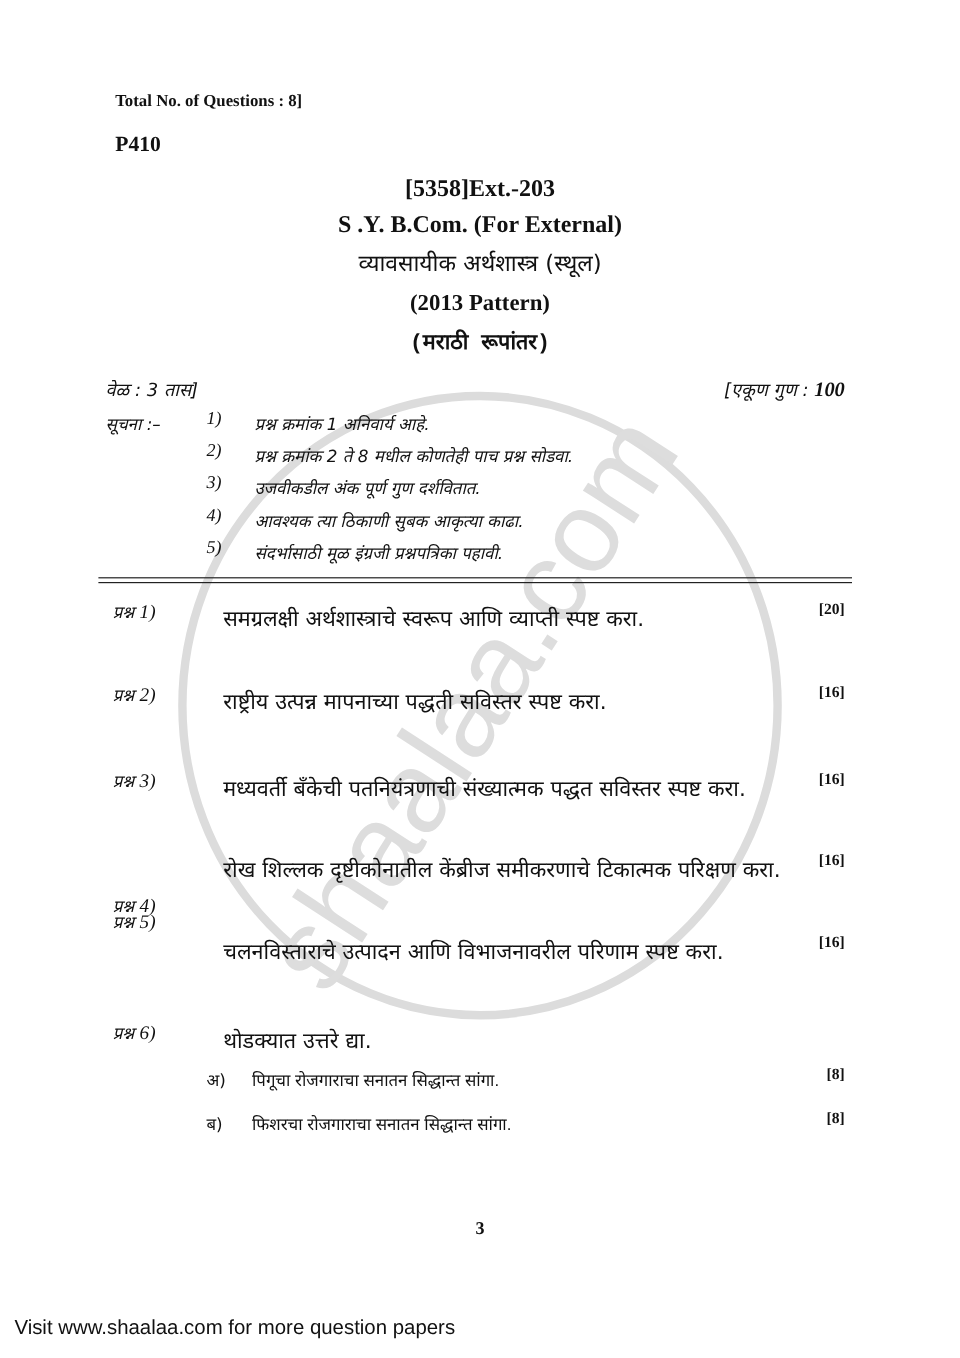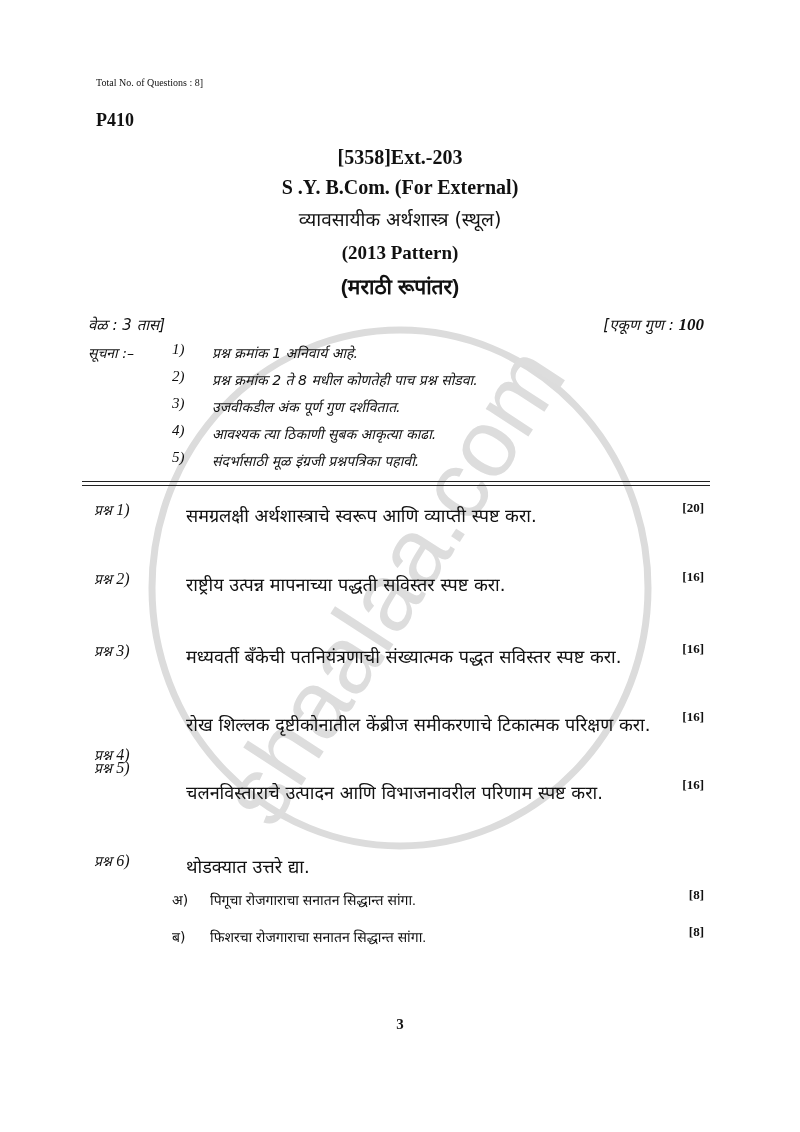--- a/index.html
+++ b/index.html
@@ -17,35 +17,35 @@
     }
     .page {
       position: absolute;
       left: 0; top: 0;
       width: 800px; height: 1132px;
     }
     .abs { position: absolute; white-space: nowrap; }
 
     .total-q {
       left: 96px; top: 77px;
-      font-size: 10px; font-weight: normal;
+      font-size: 14px; font-weight: bold;
     }
     .paper-code {
       left: 96px; top: 110px;
       font-size: 18px; font-weight: bold;
     }
     .center {
       left: 0; width: 800px; text-align: center;
       font-weight: bold;
     }
     .seat-code { top: 146px; font-size: 20px; }
     .course { top: 176px; font-size: 20px; }
     .subject { top: 206px; font-size: 19px; font-weight: normal; font-family: "DejaVu Sans", sans-serif; }
     .pattern { top: 242px; font-size: 19px; }
-    .translation { top: 272px; font-size: 21px; font-family: Liberation Sans, sans-serif; }
+    .translation { top: 272px; font-size: 18px; font-family: Liberation Mono, monospace; }
 
     .time {
       left: 88px; top: 314px;
       font-size: 15px; font-style: italic;
       font-family: "DejaVu Sans", sans-serif;
     }
     .marks-total {
       right: 96px; top: 314px;
       font-size: 15px; font-style: italic;
       font-family: "DejaVu Sans", sans-serif;
@@ -204,13 +204,14 @@
 
     <div>
       <div class="abs sub-label" style="top:927px">ब)</div>
       <div class="abs sub-text" style="top:927px">फिशरचा रोजगाराचा सनातन सिद्धान्त सांगा.</div>
       <div class="abs q-marks" style="top:924px">[8]</div>
     </div>
   </div>
 
   <div class="abs page-num">3</div>
 
+  <div class="abs footer">Visit www.shaalaa.com for more question papers</div>
 </div>
 
 </body></html>

